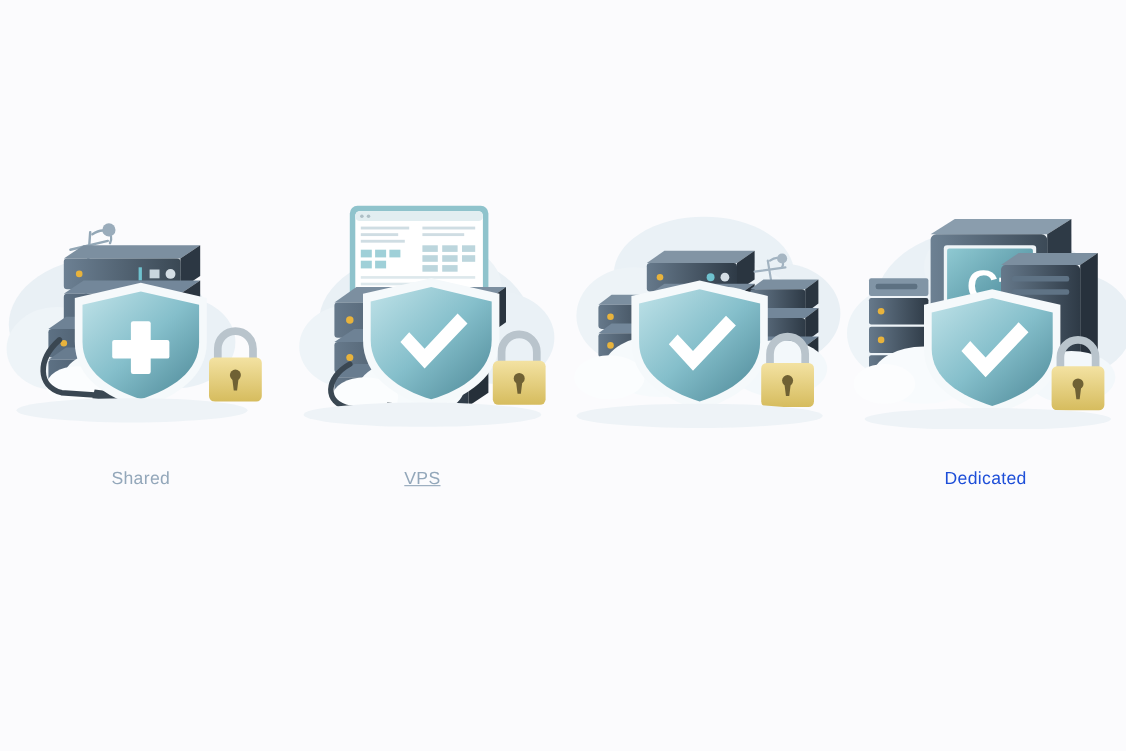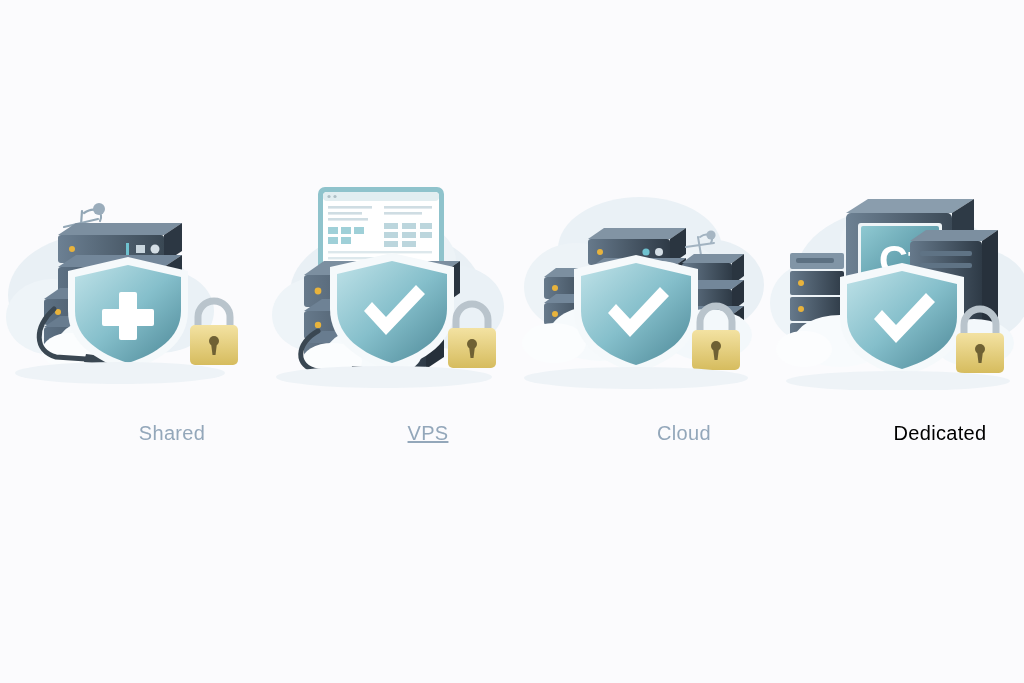--- a/index.html
+++ b/index.html
@@ -34,27 +34,26 @@
     width:256px;
     height:215px;
   }
   .art svg{position:absolute;left:0;top:0;width:256px;height:215px;display:block;}
 
   .label{
     position:absolute;
     bottom:20px;
     left:0; width:256px;
     text-align:center;
-    font-size:20px;
+    font-size:16px;
     font-weight:400;
     letter-spacing:.3px;
     color:#93a7ba;
     font-family:"Liberation Sans", sans-serif;
     white-space:nowrap;
-    margin-left:44px;
   }
 </style>
 </head>
 <body style="background: rgb(251, 251, 253);">
 
 <div id="stage">
 
   <div class="panels">
 
     <div class="panel">
@@ -394,21 +393,20 @@
           <g>
             <path d="M188 157 v-10 a16 16 0 0 1 32 0 v10" fill="none" stroke="#b9c4cc" stroke-width="7"></path>
             <rect x="180" y="155" width="48" height="40" rx="5" fill="url(#s3lock)"></rect>
             <circle cx="204" cy="171" r="5" fill="#6f6134"></circle>
             <path d="M201 173 h6 l-1.5 12 h-3 z" fill="#6f6134"></path>
           </g>
 
           <ellipse cx="124" cy="203" rx="112" ry="11" fill="#eef3f7"></ellipse>
         </svg>
       </div>
-      <div class="label" style="color: rgb(147, 167, 186);">Cloud</div>
     </div>
 
     <div class="panel">
       <div class="art">
         <svg viewBox="0 0 256 215" xmlns="http://www.w3.org/2000/svg">
           <defs>
             <linearGradient id="s4shield" x1="0" y1="0" x2="1" y2="1">
               <stop offset="0" stop-color="#bfe2e8"></stop>
                 <stop offset=".5" stop-color="#85bfcb"></stop>
                 <stop offset="1" stop-color="#4d8897"></stop>
@@ -491,17 +489,17 @@
           <g>
             <path d="M196 160 v-10 a16 16 0 0 1 32 0 v10" fill="none" stroke="#b9c4cc" stroke-width="7"></path>
             <rect x="188" y="158" width="48" height="40" rx="5" fill="url(#s4lock)"></rect>
             <circle cx="212" cy="174" r="5" fill="#6f6134"></circle>
             <path d="M209 176 h6 l-1.5 12 h-3 z" fill="#6f6134"></path>
           </g>
 
           <ellipse cx="130" cy="206" rx="112" ry="10" fill="#eef3f7"></ellipse>
         </svg>
       </div>
-      <div class="label" style="color: #000000;">Dedicated</div>
+      <div class="label" style="color: #1d4ed8;">Dedicated</div>
     </div>
 
   </div>
 </div>
 
 </body></html>

